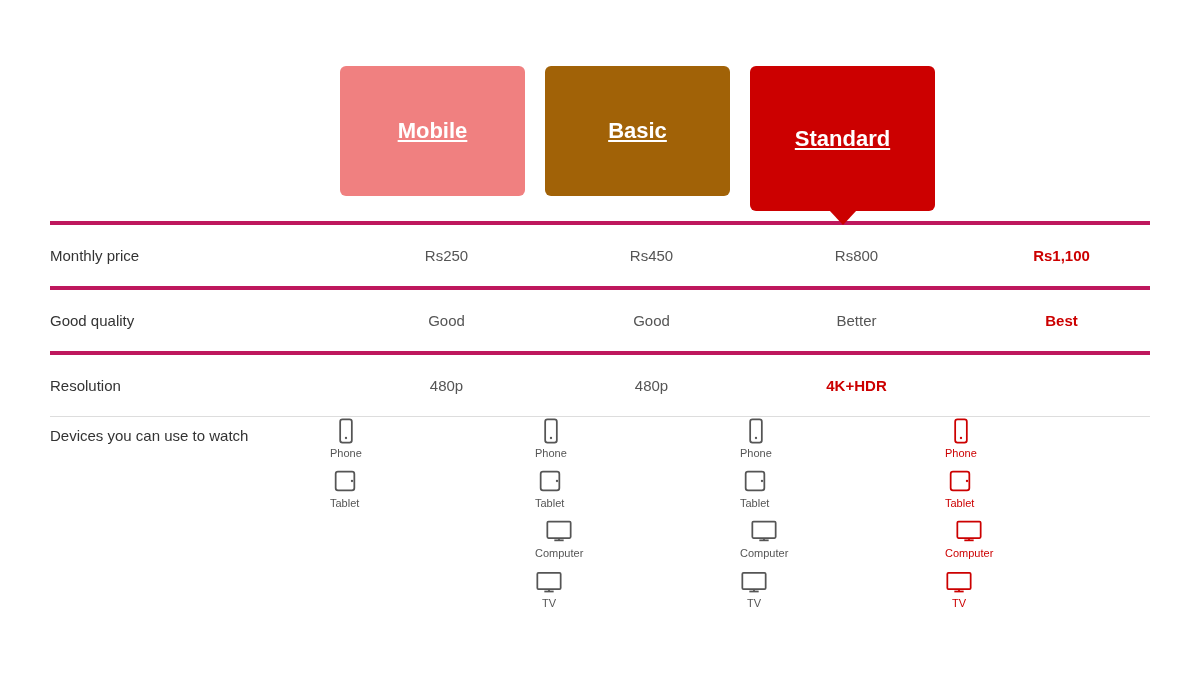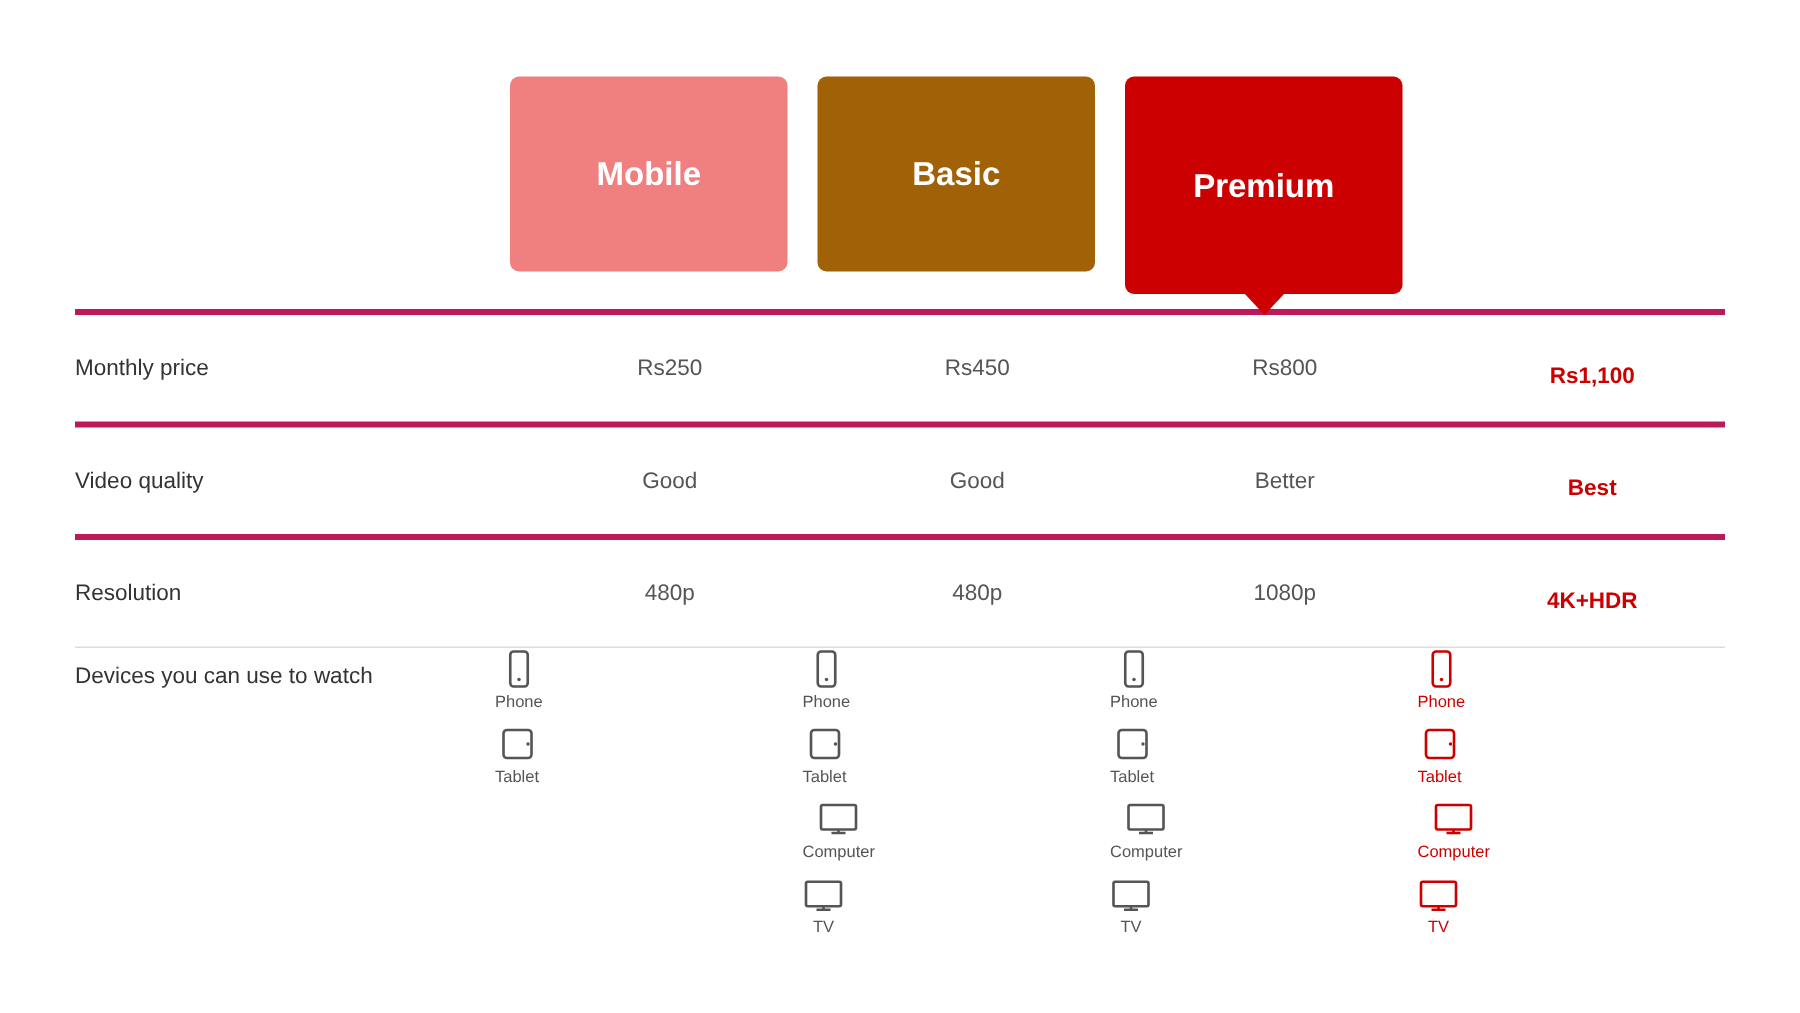--- a/index.html
+++ b/index.html
@@ -27,20 +27,21 @@
       display: flex;
       align-items: center;
       justify-content: center;
       color: white;
       font-size: 22px;
       font-weight: bold;
       border-radius: 6px;
       margin: 0 10px;
       padding: 0;
       position: relative;
+      text-decoration: underline;
     }
     .plan-header.mobile { background: #f08080; height: 130px; }
     .plan-header.basic  { background: #a16207; height: 130px; }
     .plan-header.standard { background: #f08080; height: 130px; }
     .plan-header.premium {
       background: #cc0000;
       height: 145px;
       flex-direction: column;
     }
     .plan-header.premium::after {
@@ -65,21 +66,21 @@
     .row-label {
       font-size: 15px;
       color: #333;
       padding-right: 10px;
     }
     .row-value {
       text-align: center;
       font-size: 15px;
       color: #555;
     }
-    .row-value.red { color: #cc0000; font-weight: bold; margin-top: 10px; }
+    .row-value.red { color: #cc0000; font-weight: bold; }
     .devices-row {
       display: grid;
       grid-template-columns: 280px 1fr 1fr 1fr 1fr;
       border-top: 1px solid #ddd;
       padding: 0 0;
       align-items: start;
     }
     .devices-label {
       font-size: 15px;
       color: #333;
@@ -114,47 +115,46 @@
 
   <div class="plan-headers">
     <div class="plan-header-empty"></div>
     <div class="plan-header mobile">
       <span>Mobile</span>
     </div>
     <div class="plan-header basic">
       <span>Basic</span>
     </div>
     <div class="plan-header premium">
-      <span>Premium</span>
+      <span>Standard</span>
     </div>
   </div>
 
   <div class="table-rows">
 
     <div class="row">
       <div class="row-label">Monthly price</div>
       <div class="row-value">Rs250</div>
       <div class="row-value">Rs450</div>
       <div class="row-value">Rs800</div>
       <div class="row-value red">Rs1,100</div>
     </div>
 
     <div class="row">
-      <div class="row-label">Video quality</div>
+      <div class="row-label">Good quality</div>
       <div class="row-value">Good</div>
       <div class="row-value">Good</div>
       <div class="row-value">Better</div>
       <div class="row-value red">Best</div>
     </div>
 
     <div class="row">
       <div class="row-label">Resolution</div>
       <div class="row-value">480p</div>
       <div class="row-value">480p</div>
-      <div class="row-value">1080p</div>
       <div class="row-value red">4K+HDR</div>
     </div>
 
     <div class="devices-row">
       <div class="devices-label">Devices you can use to watch</div>
 
       <div class="devices-col">
         <div class="device-item">
           <svg class="icon-svg" viewBox="0 0 24 24" fill="none" stroke="#555" stroke-width="1.5">
             <rect x="7" y="2" width="10" height="20" rx="2" ry="2"></rect>

